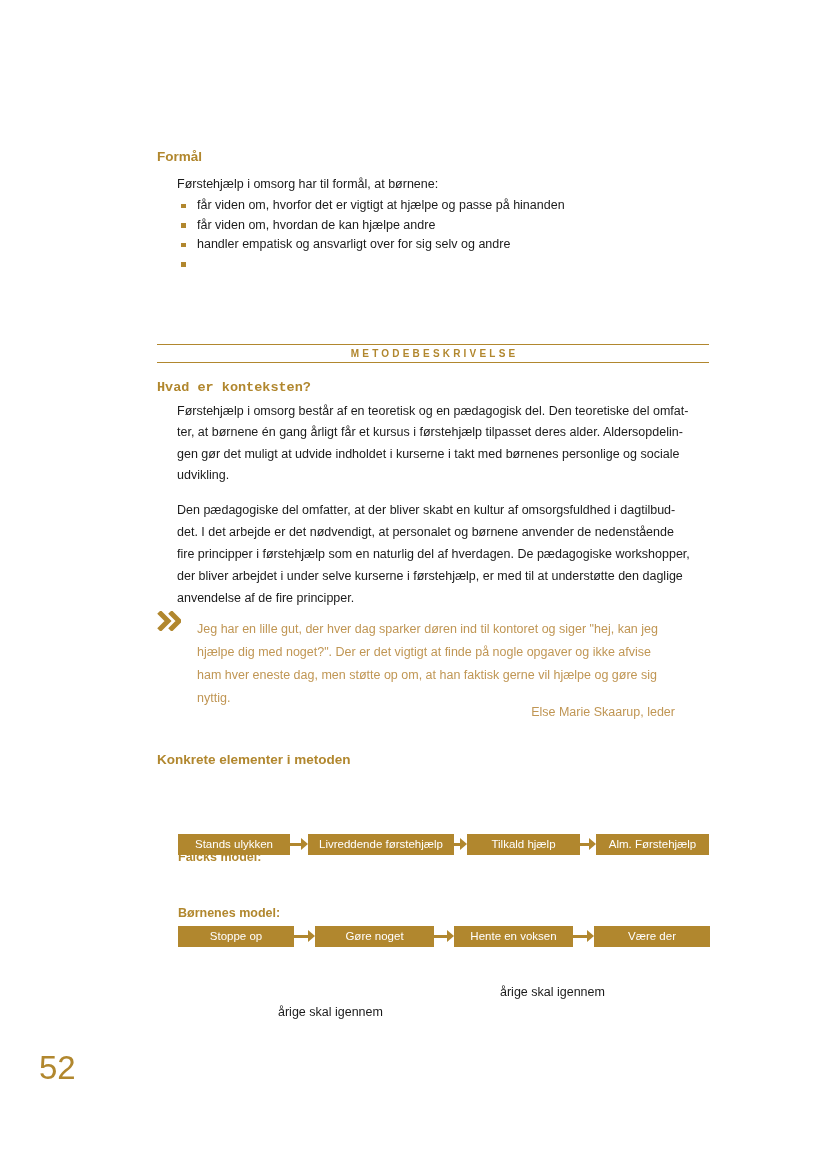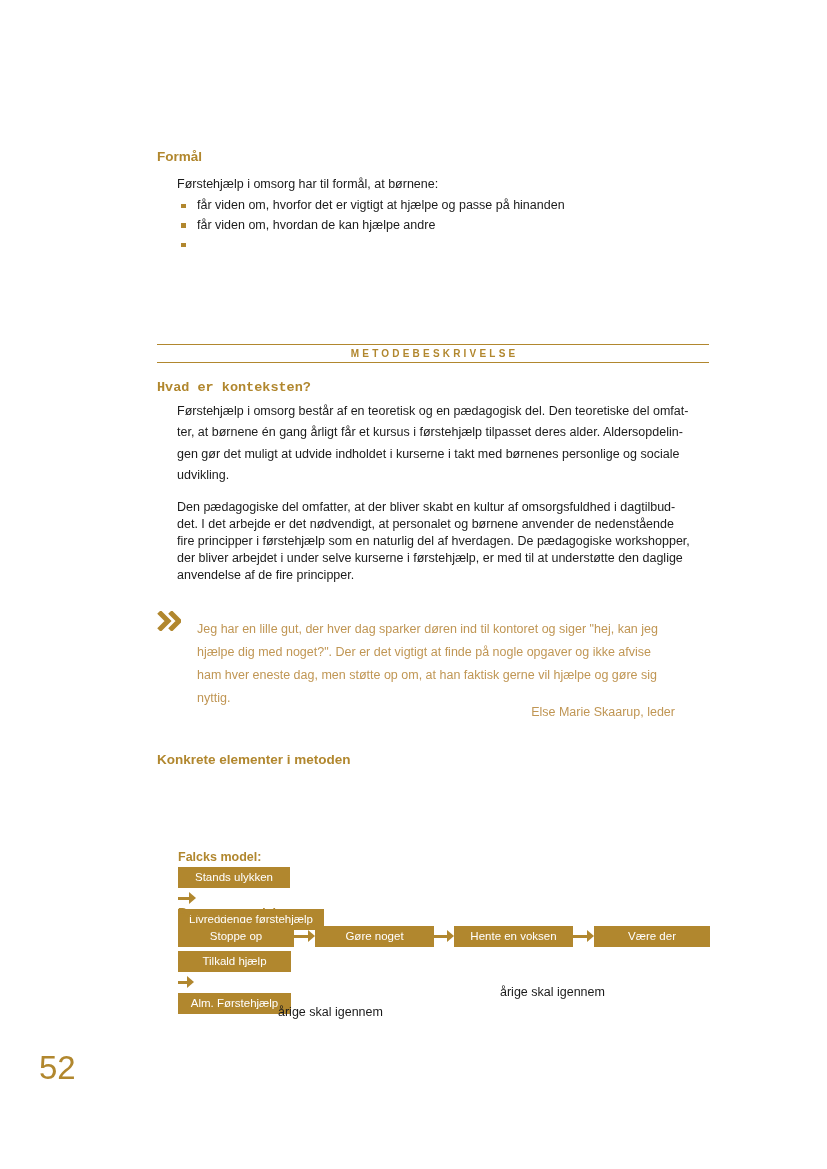--- a/index.html
+++ b/index.html
@@ -46,21 +46,21 @@
     border-bottom:1.5px solid var(--accent);
     display:flex;align-items:center;justify-content:center;
   }
   #divider span{
     font-size:10px;font-weight:bold;color:var(--accent);
     letter-spacing:3.2px;padding-left:3.2px;
   }
   
   #context-heading{top:380px;font-family:Liberation Mono, monospace;}
   #para1{left:177px;top:401px;width:536px;line-height:21.4px;}
-  #para2{left:177px;top:499px;width:536px;line-height:17px;}
+  #para2{left:177px;top:499px;width:536px;line-height:22px;}
   
   #quote-chevron{position:absolute;left:157px;top:611px;width:24px;height:20px;}
   #quote-text{
     left:197px;top:618px;width:482px;line-height:23px;
     color:var(--quote);font-size:12.5px;
   }
   #quote-attr{
     left:177px;top:705px;width:498px;text-align:right;
     color:var(--quote);font-size:12.5px;
   }
@@ -69,21 +69,21 @@
   .model-label{
     position:absolute;left:178px;
     font-size:12.5px;font-weight:bold;color:var(--accent);
   }
   #falck-label{top:850px;}
   #children-label{top:906px;}
   .flow-row{
     position:absolute;left:178px;width:531px;height:21px;
     display:flex;align-items:stretch;
   }
-  #falck-row{top:867px;flex-direction:column;}
+  #falck-row{top:834px;}
   #children-row{top:926px;}
   .fc-box{
     background:var(--accent);color:#ffffff;
     font-size:11.5px;line-height:21px;height:21px;
     text-align:center;overflow:hidden;white-space:nowrap;
     flex:0 0 auto;
   }
   .fc-arrow{position:relative;flex:0 0 auto;height:21px;}
   .fc-line{
     position:absolute;left:0;right:5px;top:9px;height:3px;
@@ -111,20 +111,24 @@
 <p id="formal-intro" class="body-text">Førstehjælp i omsorg har til formål, at børnene:</p>
 
 <ul id="formal-bullets">
   <li>
     <span class="bullet-sq"></span>
     <span>får viden om, hvorfor det er vigtigt at hjælpe og passe på hinanden</span>
   </li>
   <li>
     <span class="bullet-sq"></span>
     <span>får viden om, hvordan de kan hjælpe andre</span>
+  </li>
+  <li>
+    <span class="bullet-sq"></span>
+    <span>handler empatisk og ansvarligt over for sig selv og andre</span>
   </li>
   <li>
     <span class="bullet-sq"></span>
   </li>
 </ul>
 
 <div id="divider">
   <span>METODEBESKRIVELSE</span>
 </div>
 

